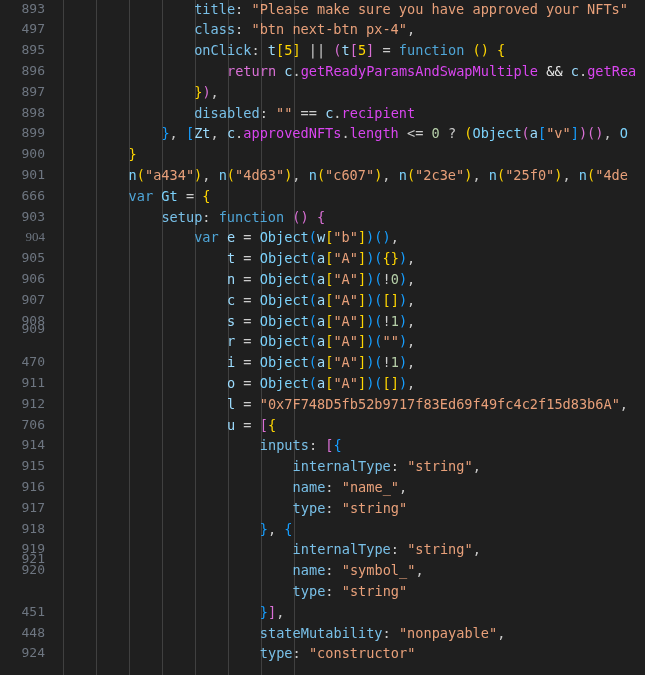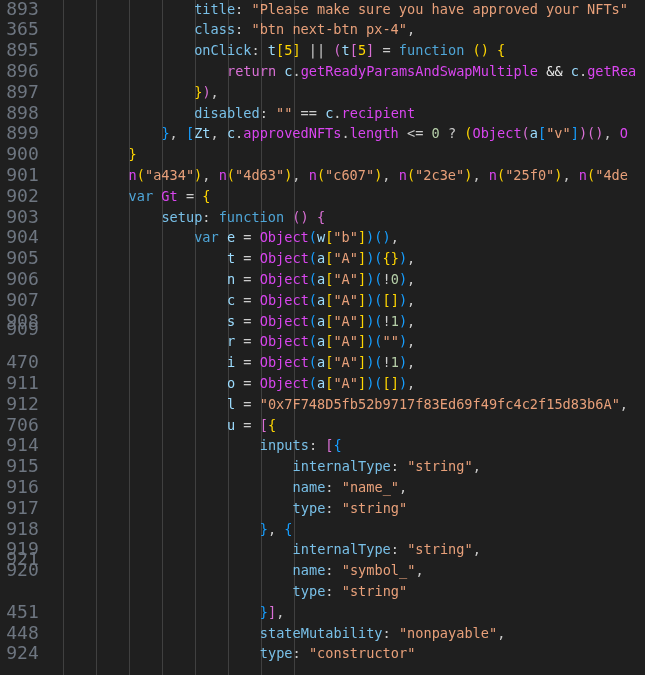--- a/index.html
+++ b/index.html
@@ -42,23 +42,23 @@
     top: 0; left: 0;
     width: 52px;
     height: 675px;
     z-index: 2;
     background: #1f1f1f;
   }
   .lnum {
     position: absolute;
     right: 7px;
     width: 45px;
-    text-align: center;
+    text-align: right;
     color: #6e7681;
-    font-size: 18px;
+    font-size: 13px;
     line-height: 20.8px;
     height: 20.8px;
     font-family: "DejaVu Sans Mono", monospace;
     letter-spacing: 0px;
   }
   
   .code {
     position: absolute;
     top: 0;
     left: 0;
@@ -77,21 +77,21 @@
     font-family: "DejaVu Sans Mono", monospace;
     color: #cccccc;
   }
   
   .t-plain   { color: #cccccc; }
   .t-prop    { color: #79c0e8; }
   .t-prop2   { color: #d946ef; }
   .t-str     { color: #e8a07a; }
   .t-kw      { color: #4fa6d8; }
   .t-var     { color: #9cdcfe; }
-  .t-ident   { color: #d946ef; }
+  .t-ident   { color: #7dd3fc; }
   .t-num     { color: #b5cea8; }
   .t-y       { color: #ffd602; }
   .t-p       { color: #da70d6; }
   .t-b       { color: #179fff; }
   .t-w       { color: #e6e6e6; }
 </style>
 </head>
 <body>
 
 <div id="editor">
@@ -101,31 +101,31 @@
       <div class="guide" style="left: 129px;"></div>
       <div class="guide" style="left: 162px;"></div>
       <div class="guide" style="left: 195px;"></div>
       <div class="guide" style="left: 228px;"></div>
       <div class="guide" style="left: 261px;"></div>
       <div class="guide" style="left: 294px;"></div>
     </div>
   <div class="code"><div class="line" style="top: -1.5px; left: 194.2px;"><span class="t-prop">title</span><span class="t-plain">: </span><span class="t-str">"Please make sure you have approved your NFTs"</span></div><div class="line" style="top: 19.3px; left: 194.2px;"><span class="t-prop">class</span><span class="t-plain">: </span><span class="t-str">"btn next-btn px-4"</span><span class="t-plain">,</span></div><div class="line" style="top: 40.1px; left: 194.2px;"><span class="t-prop">onClick</span><span class="t-plain">: </span><span class="t-var">t</span><span class="t-y">[</span><span class="t-y">5</span><span class="t-y">]</span><span class="t-plain"> || </span><span class="t-p">(</span><span class="t-var">t</span><span class="t-p">[</span><span class="t-y">5</span><span class="t-p">]</span><span class="t-plain"> = </span><span class="t-kw">function</span><span class="t-plain"> </span><span class="t-y">(</span><span class="t-y">)</span><span class="t-plain"> </span><span class="t-y">{</span></div><div class="line" style="top: 60.9px; left: 227px;"><span class="t-p">return</span><span class="t-plain"> </span><span class="t-var">c</span><span class="t-plain">.</span><span class="t-prop2">getReadyParamsAndSwapMultiple</span><span class="t-plain"> </span><span class="t-w">&amp;&amp;</span><span class="t-plain"> </span><span class="t-var">c</span><span class="t-plain">.</span><span class="t-prop2">getRea</span></div><div class="line" style="top: 81.7px; left: 194.2px;"><span class="t-y">}</span><span class="t-p">)</span><span class="t-plain">,</span></div><div class="line" style="top: 102.5px; left: 194.2px;"><span class="t-prop">disabled</span><span class="t-plain">: </span><span class="t-str">""</span><span class="t-plain"> == </span><span class="t-var">c</span><span class="t-plain">.</span><span class="t-prop2">recipient</span></div><div class="line" style="top: 123.3px; left: 161.4px;"><span class="t-b">}</span><span class="t-plain">, </span><span class="t-b">[</span><span class="t-var">Zt</span><span class="t-plain">, </span><span class="t-var">c</span><span class="t-plain">.</span><span class="t-prop2">approvedNFTs</span><span class="t-plain">.</span><span class="t-prop2">length</span><span class="t-plain"> &lt;= </span><span class="t-num">0</span><span class="t-plain"> ? </span><span class="t-y">(</span><span class="t-ident">Object</span><span class="t-p">(</span><span class="t-var">a</span><span class="t-b">[</span><span class="t-str">"v"</span><span class="t-b">]</span><span class="t-p">)</span><span class="t-p">(</span><span class="t-p">)</span><span class="t-plain">, </span><span class="t-ident">O</span></div><div class="line" style="top: 144.1px; left: 128.6px;"><span class="t-y">}</span></div><div class="line" style="top: 164.9px; left: 128.6px;"><span class="t-ident">n</span><span class="t-y">(</span><span class="t-str">"a434"</span><span class="t-y">)</span><span class="t-plain">, </span><span class="t-ident">n</span><span class="t-y">(</span><span class="t-str">"4d63"</span><span class="t-y">)</span><span class="t-plain">, </span><span class="t-ident">n</span><span class="t-y">(</span><span class="t-str">"c607"</span><span class="t-y">)</span><span class="t-plain">, </span><span class="t-ident">n</span><span class="t-y">(</span><span class="t-str">"2c3e"</span><span class="t-y">)</span><span class="t-plain">, </span><span class="t-ident">n</span><span class="t-y">(</span><span class="t-str">"25f0"</span><span class="t-y">)</span><span class="t-plain">, </span><span class="t-ident">n</span><span class="t-y">(</span><span class="t-str">"4de</span></div><div class="line" style="top: 185.7px; left: 128.6px;"><span class="t-kw">var</span><span class="t-plain"> </span><span class="t-ident">Gt</span><span class="t-plain"> = </span><span class="t-y">{</span></div><div class="line" style="top: 206.5px; left: 161.4px;"><span class="t-prop">setup</span><span class="t-plain">: </span><span class="t-kw">function</span><span class="t-plain"> </span><span class="t-p">(</span><span class="t-p">)</span><span class="t-plain"> </span><span class="t-p">{</span></div><div class="line" style="top: 227.3px; left: 194.2px;"><span class="t-kw">var</span><span class="t-plain"> </span><span class="t-var">e</span><span class="t-plain"> = </span><span class="t-ident">Object</span><span class="t-b">(</span><span class="t-var">w</span><span class="t-y">[</span><span class="t-str">"b"</span><span class="t-y">]</span><span class="t-b">)</span><span class="t-b">(</span><span class="t-b">)</span><span class="t-plain">,</span></div><div class="line" style="top: 248.1px; left: 227px;"><span class="t-var">t</span><span class="t-plain"> = </span><span class="t-ident">Object</span><span class="t-b">(</span><span class="t-var">a</span><span class="t-y">[</span><span class="t-str">"A"</span><span class="t-y">]</span><span class="t-b">)</span><span class="t-b">(</span><span class="t-y">{</span><span class="t-y">}</span><span class="t-b">)</span><span class="t-plain">,</span></div><div class="line" style="top: 268.9px; left: 227px;"><span class="t-var">n</span><span class="t-plain"> = </span><span class="t-ident">Object</span><span class="t-b">(</span><span class="t-var">a</span><span class="t-y">[</span><span class="t-str">"A"</span><span class="t-y">]</span><span class="t-b">)</span><span class="t-b">(</span><span class="t-plain">!</span><span class="t-num">0</span><span class="t-b">)</span><span class="t-plain">,</span></div><div class="line" style="top: 289.7px; left: 227px;"><span class="t-var">c</span><span class="t-plain"> = </span><span class="t-ident">Object</span><span class="t-b">(</span><span class="t-var">a</span><span class="t-y">[</span><span class="t-str">"A"</span><span class="t-y">]</span><span class="t-b">)</span><span class="t-b">(</span><span class="t-y">[</span><span class="t-y">]</span><span class="t-b">)</span><span class="t-plain">,</span></div><div class="line" style="top: 310.5px; left: 227px;"><span class="t-var">s</span><span class="t-plain"> = </span><span class="t-ident">Object</span><span class="t-b">(</span><span class="t-var">a</span><span class="t-y">[</span><span class="t-str">"A"</span><span class="t-y">]</span><span class="t-b">)</span><span class="t-b">(</span><span class="t-plain">!</span><span class="t-num">1</span><span class="t-b">)</span><span class="t-plain">,</span></div><div class="line" style="top: 331.3px; left: 227px;"><span class="t-var">r</span><span class="t-plain"> = </span><span class="t-ident">Object</span><span class="t-b">(</span><span class="t-var">a</span><span class="t-y">[</span><span class="t-str">"A"</span><span class="t-y">]</span><span class="t-b">)</span><span class="t-b">(</span><span class="t-str">""</span><span class="t-b">)</span><span class="t-plain">,</span></div><div class="line" style="top: 352.1px; left: 227px;"><span class="t-var">i</span><span class="t-plain"> = </span><span class="t-ident">Object</span><span class="t-b">(</span><span class="t-var">a</span><span class="t-y">[</span><span class="t-str">"A"</span><span class="t-y">]</span><span class="t-b">)</span><span class="t-b">(</span><span class="t-plain">!</span><span class="t-num">1</span><span class="t-b">)</span><span class="t-plain">,</span></div><div class="line" style="top: 372.9px; left: 227px;"><span class="t-var">o</span><span class="t-plain"> = </span><span class="t-ident">Object</span><span class="t-b">(</span><span class="t-var">a</span><span class="t-y">[</span><span class="t-str">"A"</span><span class="t-y">]</span><span class="t-b">)</span><span class="t-b">(</span><span class="t-y">[</span><span class="t-y">]</span><span class="t-b">)</span><span class="t-plain">,</span></div><div class="line" style="top: 393.7px; left: 227px;"><span class="t-var">l</span><span class="t-plain"> = </span><span class="t-str">"0x7F748D5fb52b9717f83Ed69f49fc4c2f15d83b6A"</span><span class="t-plain">,</span></div><div class="line" style="top: 414.5px; left: 227px;"><span class="t-var">u</span><span class="t-plain"> = </span><span class="t-p">[</span><span class="t-y">{</span></div><div class="line" style="top: 435.3px; left: 259.8px;"><span class="t-prop">inputs</span><span class="t-plain">: </span><span class="t-p">[</span><span class="t-b">{</span></div><div class="line" style="top: 456.1px; left: 292.6px;"><span class="t-prop">internalType</span><span class="t-plain">: </span><span class="t-str">"string"</span><span class="t-plain">,</span></div><div class="line" style="top: 476.9px; left: 292.6px;"><span class="t-prop">name</span><span class="t-plain">: </span><span class="t-str">"name_"</span><span class="t-plain">,</span></div><div class="line" style="top: 497.7px; left: 292.6px;"><span class="t-prop">type</span><span class="t-plain">: </span><span class="t-str">"string"</span></div><div class="line" style="top: 518.5px; left: 259.8px;"><span class="t-b">}</span><span class="t-plain">, </span><span class="t-b">{</span></div><div class="line" style="top: 539.3px; left: 292.6px;"><span class="t-prop">internalType</span><span class="t-plain">: </span><span class="t-str">"string"</span><span class="t-plain">,</span></div><div class="line" style="top: 560.1px; left: 292.6px;"><span class="t-prop">name</span><span class="t-plain">: </span><span class="t-str">"symbol_"</span><span class="t-plain">,</span></div><div class="line" style="top: 580.9px; left: 292.6px;"><span class="t-prop">type</span><span class="t-plain">: </span><span class="t-str">"string"</span></div><div class="line" style="top: 601.7px; left: 259.8px;"><span class="t-b">}</span><span class="t-p">]</span><span class="t-plain">,</span></div><div class="line" style="top: 622.5px; left: 259.8px;"><span class="t-prop">stateMutability</span><span class="t-plain">: </span><span class="t-str">"nonpayable"</span><span class="t-plain">,</span></div><div class="line" style="top: 643.3px; left: 259.8px;"><span class="t-prop">type</span><span class="t-plain">: </span><span class="t-str">"constructor"</span></div></div>
   <div class="gutter">
       <div class="lnum" style="top: -1.5px;">893</div>
-      <div class="lnum" style="top: 19.3px;">365</div>
+      <div class="lnum" style="top: 19.3px;">497</div>
       <div class="lnum" style="top: 40.1px;">895</div>
       <div class="lnum" style="top: 60.9px;">896</div>
       <div class="lnum" style="top: 81.7px;">897</div>
       <div class="lnum" style="top: 102.5px;">898</div>
       <div class="lnum" style="top: 123.3px;">899</div>
       <div class="lnum" style="top: 144.1px;">900</div>
       <div class="lnum" style="top: 164.9px;">901</div>
-      <div class="lnum" style="top: 185.7px;">902</div>
+      <div class="lnum" style="top: 185.7px;">666</div>
       <div class="lnum" style="top: 206.5px;">903</div>
-      <div class="lnum" style="top: 227.3px;">904</div>
+      <div class="lnum" style="top: 227.3px; font-family: Liberation Serif, serif;">904</div>
       <div class="lnum" style="top: 248.1px;">905</div>
       <div class="lnum" style="top: 268.9px;">906</div>
       <div class="lnum" style="top: 289.7px;">907</div>
       <div class="lnum" style="top: 310.5px;">908</div>
       <div class="lnum" style="top: 319px;">909</div>
       <div class="lnum" style="top: 352.1px;">470</div>
       <div class="lnum" style="top: 372.9px;">911</div>
       <div class="lnum" style="top: 393.7px;">912</div>
       <div class="lnum" style="top: 414.5px;">706</div>
       <div class="lnum" style="top: 435.3px;">914</div>

